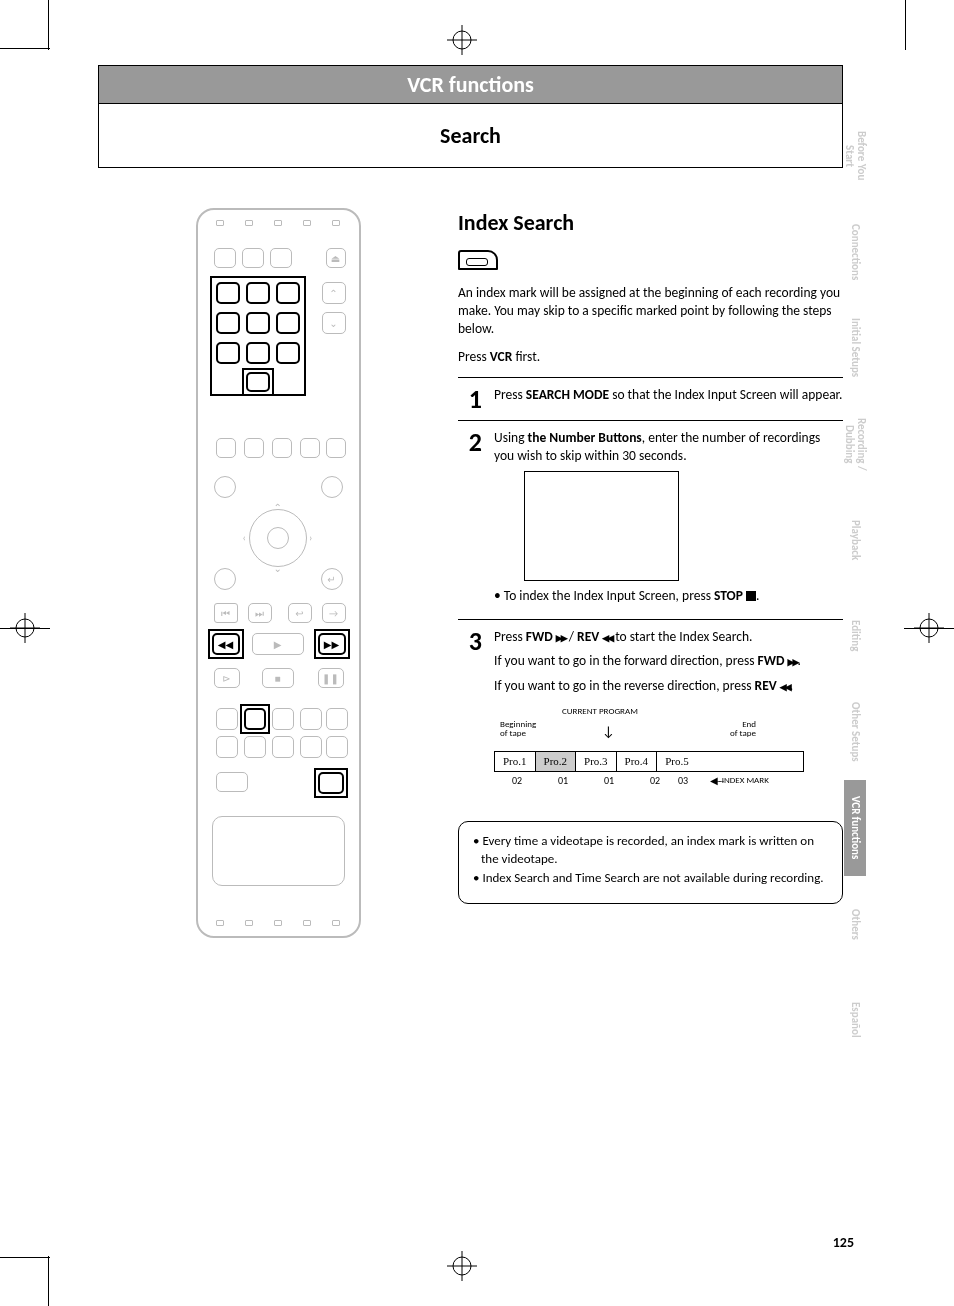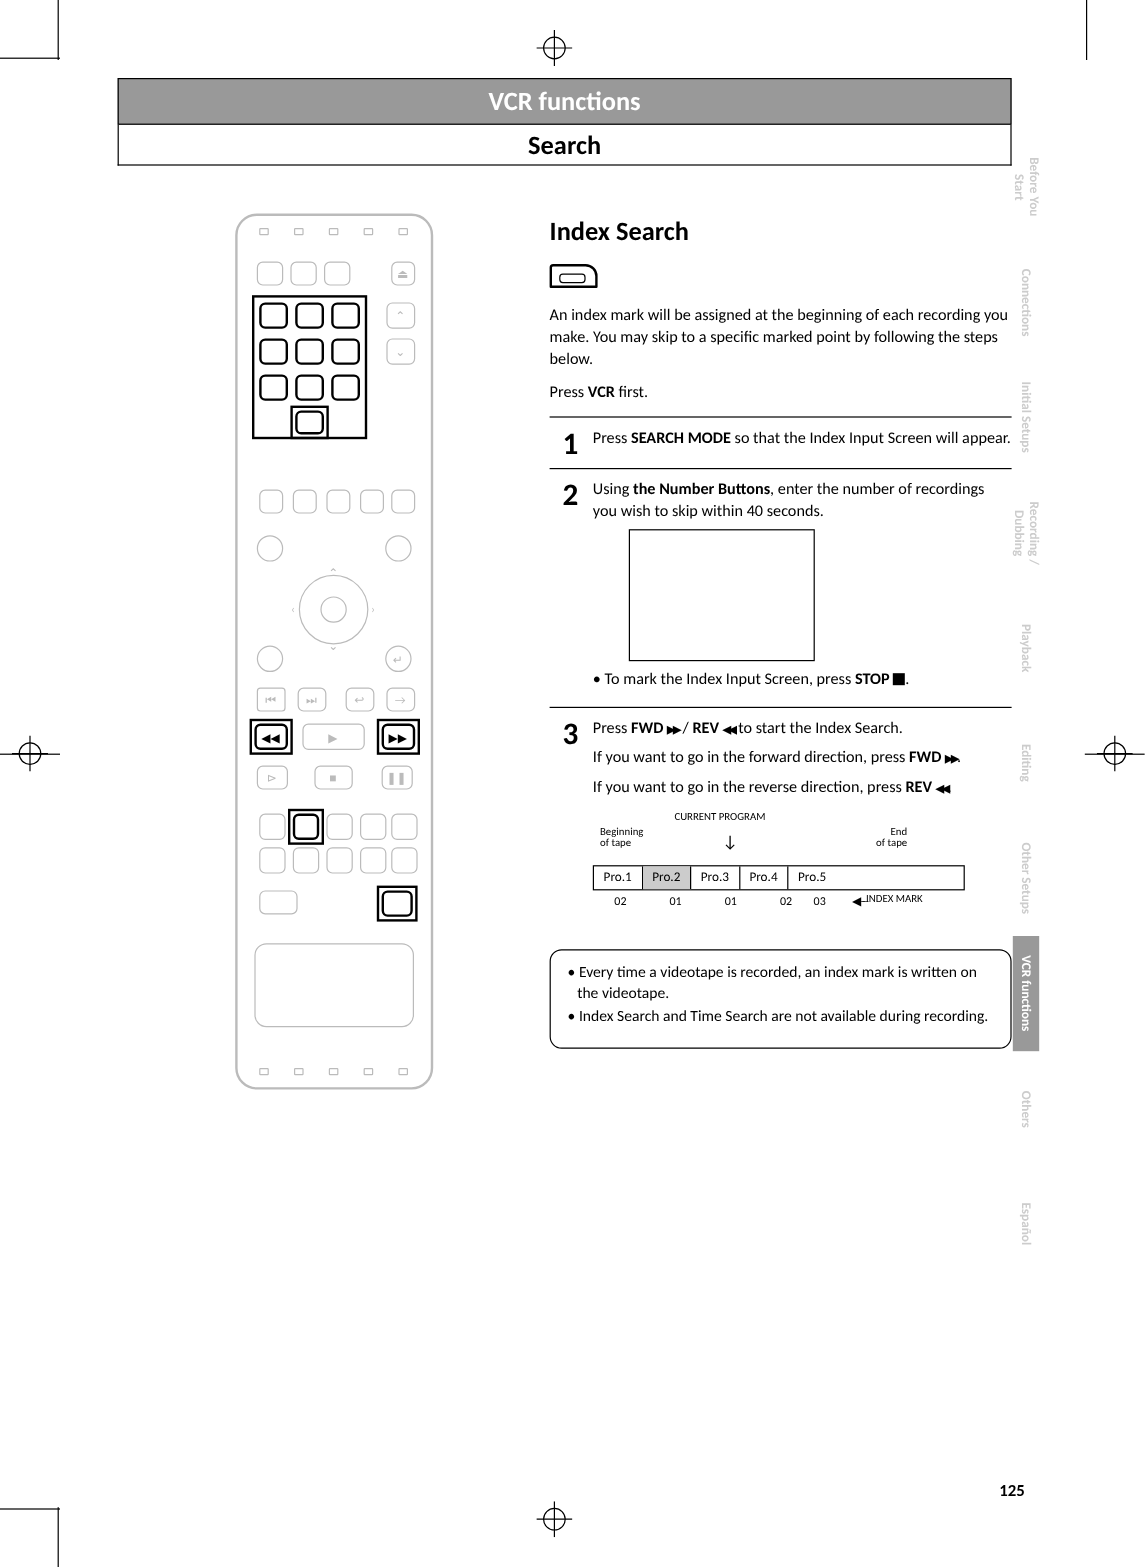--- a/index.html
+++ b/index.html
@@ -25,21 +25,21 @@
     font-size: 22px;
     padding: 5px 0;
     border: 1px solid #000;
   }
   .sub-bar {
     border: 1px solid #000;
     border-top: none;
     text-align: center;
     font-weight: bold;
     font-size: 22px;
-    padding: 3px 0;
+    padding: 18px 0;
   }
   .content {
     display: flex;
     margin-top: 40px;
   }
   .remote-col {
     width: 360px;
     display: flex;
     justify-content: center;
   }
@@ -161,20 +161,21 @@
   }
   .tape-row {
     display: flex;
     border: 1px solid #000;
     margin-top: 14px;
   }
   .tape-cell {
     border-right: 1px solid #000;
     padding: 2px 8px;
     font-size: 11px;
+    font-family: Liberation Serif, serif;
   }
   .tape-cell:nth-child(2) { background: #ccc; }
   .tape-cell:last-child { border-right: none; }
   .tape-marks {
     display: flex;
     gap: 0;
     font-size: 10px;
     margin-top: 2px;
   }
   .tape-marks span { display: inline-block; }
@@ -426,23 +427,23 @@
       <div class="step">
         <div class="step-num">1</div>
         <div class="step-body">
           <div><span>Press </span><b>SEARCH MODE</b><span> so that the Index Input Screen will appear.</span></div>
         </div>
       </div>
 
       <div class="step">
         <div class="step-num">2</div>
         <div class="step-body">
-          <div><span>Using </span><b>the Number Buttons</b><span>, enter the number of recordings you wish to skip within 40 seconds.</span></div>
+          <div><span>Using </span><b>the Number Buttons</b><span>, enter the number of recordings you wish to skip within 30 seconds.</span></div>
           <div class="screen-rect"></div>
-          <div><span>• To mark the Index Input Screen, press </span><b>STOP</b> <span class="stop-square"></span><span>.</span></div>
+          <div><span>• To index the Index Input Screen, press </span><b>STOP</b> <span class="stop-square"></span><span>.</span></div>
         </div>
       </div>
 
       <div class="step">
         <div class="step-num">3</div>
         <div class="step-body">
           <div><span>Press </span><b>FWD</b> <b class="tri-r"></b><span> / </span><b>REV</b> <b class="tri-l"></b><span> to start the Index Search.</span></div>
           <div><span>If you want to go in the forward direction, press </span><b>FWD</b> <b class="tri-r"></b><span>.</span></div>
           <div><span>If you want to go in the reverse direction, press </span><b>REV</b> <b class="tri-l"></b><span>.</span></div>
 

